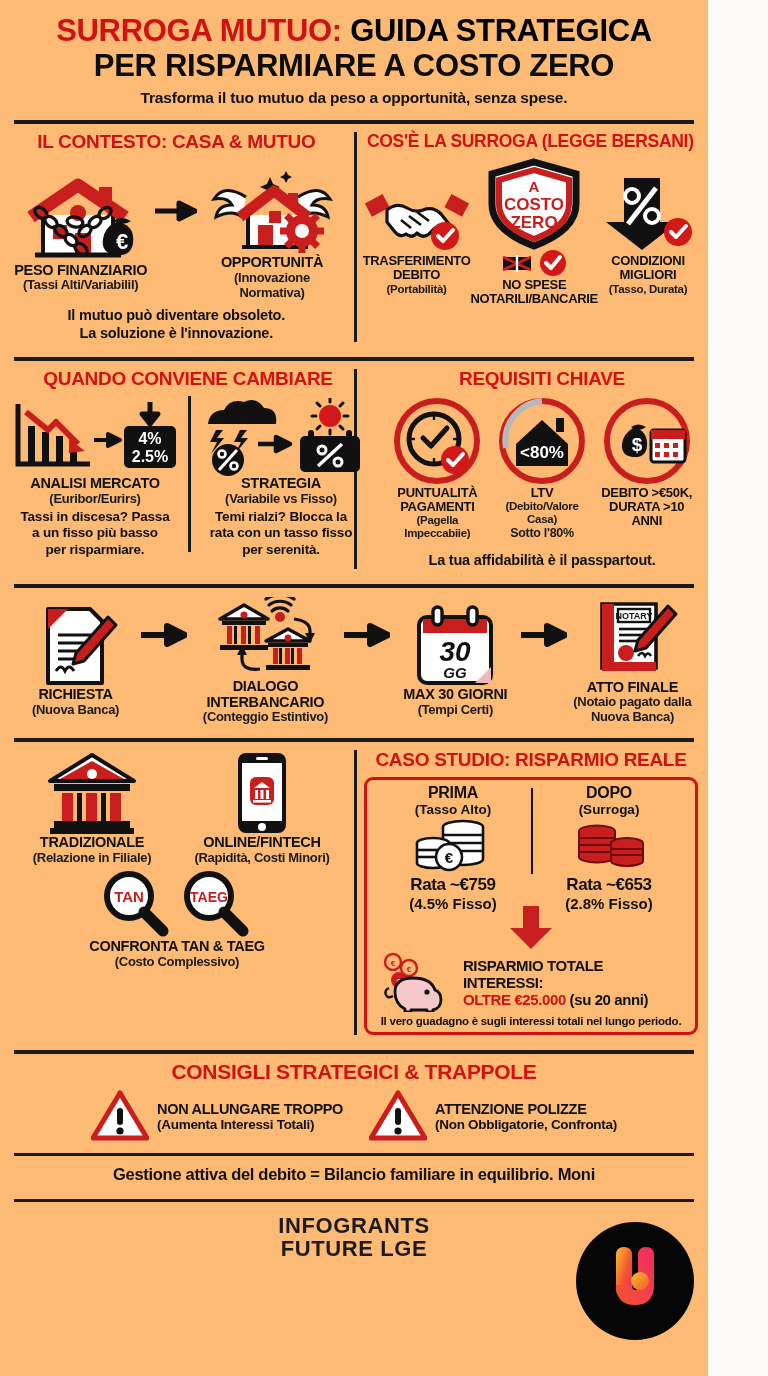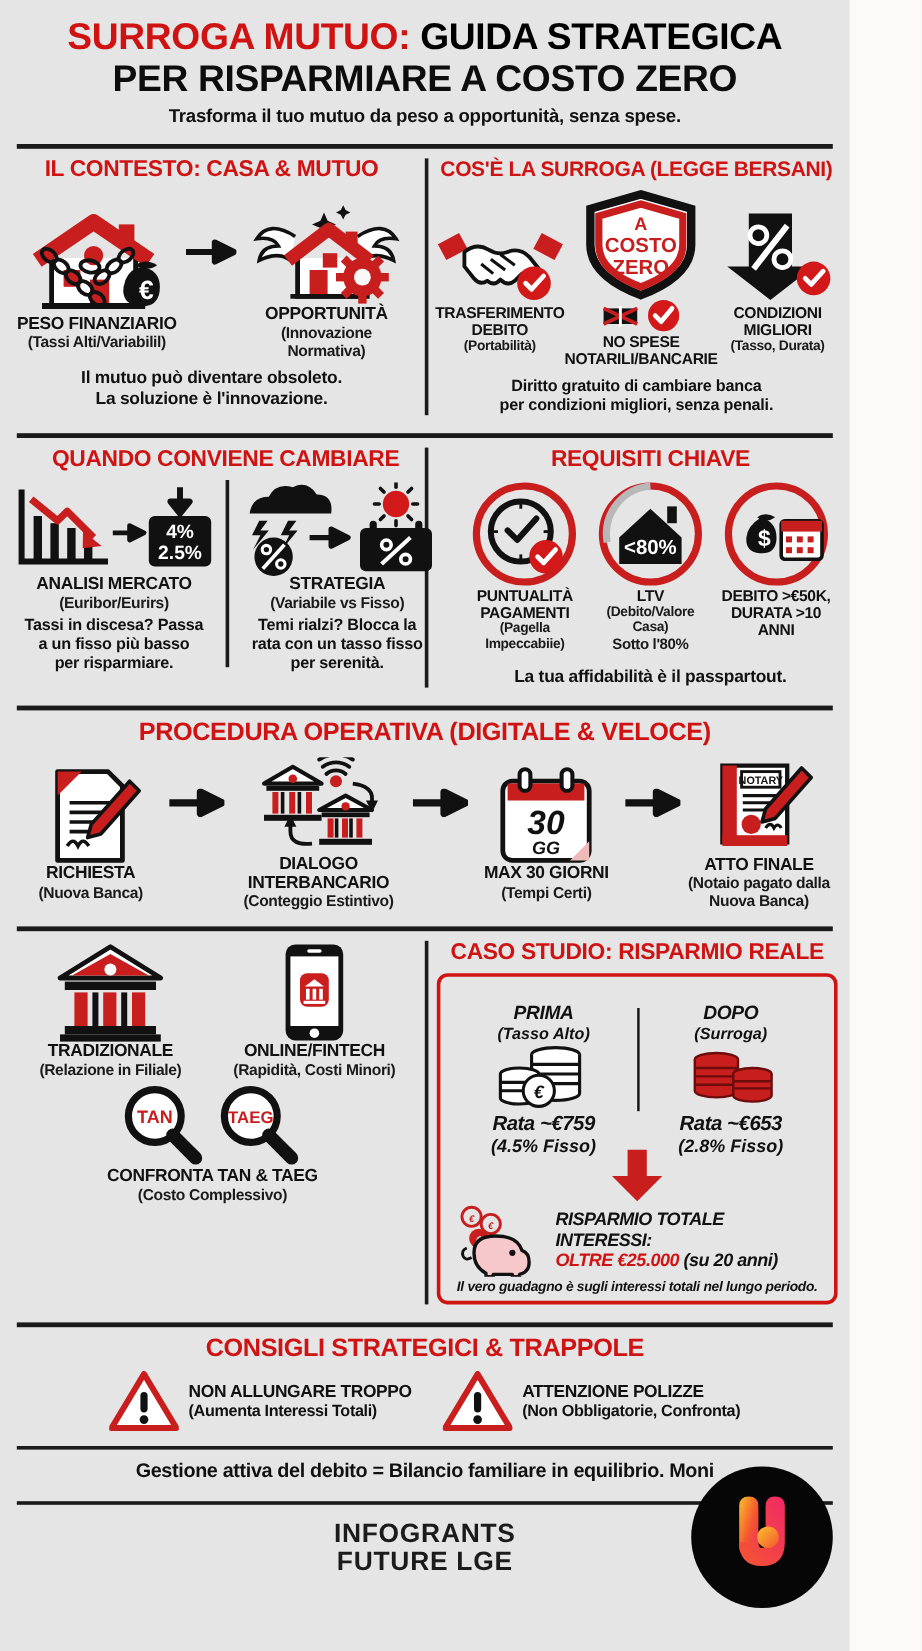--- a/index.html
+++ b/index.html
@@ -2,21 +2,21 @@
 <html><head>
 <meta charset="utf-8">
 <style>
   * { box-sizing: border-box; margin: 0; padding: 0; }
   html, body {
     width: 768px; height: 1376px;
     background: #fbfaf8;
     font-family: "Liberation Sans", sans-serif;
     overflow: hidden;
   }
-  .page { position: relative; width: 708px; height: 1376px; background: #e5e5e5; }
+  .page { position: relative; width: 708px; height: 1376px; background: #fdba74; }
 
   
   .header { padding: 14px 18px 6px; text-align: center; }
   .h-line1 { font-size: 31px; font-weight: 700; letter-spacing: -0.3px; line-height: 1.12; }
   .h-line2 { font-size: 31px; font-weight: 700; letter-spacing: -0.3px; line-height: 1.12; color: #0d0d0d; }
   .h-red { color: #cf1212; }
   .h-sub { font-size: 15.5px; font-weight: 700; color: #111; margin-top: 6px; letter-spacing: -0.2px; }
 
   
   .hr { height: 4px; background: #1b1b1b; margin: 7px 14px 0; }
@@ -43,21 +43,21 @@
   .note.sm { font-size: 13.5px; }
 
   .mini-div { position: absolute; top: 34px; bottom: 10px; left: 50%; width: 3px; background: #1b1b1b; }
 
   
   .proc { padding: 7px 12px 6px; }
   .proc-row { display: flex; align-items: center; justify-content: center; gap: 2px; }
   .proc-step { text-align: center; width: 150px; }
 
   
-  .case-box { border: 3px solid #cf1212; border-radius: 9px; padding: 22px 8px 5px; margin-top: 2px; font-style: italic; }
+  .case-box { border: 3px solid #cf1212; border-radius: 9px; padding: 4px 8px 5px; margin-top: 2px; }
   .case-top { display: flex; position: relative; }
   .case-half { flex: 1; text-align: center; }
   .case-h { font-size: 16px; font-weight: 700; color: #111; letter-spacing: -0.3px; }
   .case-sub { font-size: 13.5px; font-weight: 600; color: #111; }
   .case-rate { font-size: 17px; font-weight: 700; color: #111; letter-spacing: -0.4px; }
   .case-rate2 { font-size: 15px; font-weight: 700; color: #111; }
   .case-vline { position: absolute; left: 50%; top: 4px; height: 86px; width: 2px; background: #111; }
   .save-row { display: flex; align-items: center; gap: 6px; margin-top: 2px; }
   .save-txt1 { font-size: 15px; font-weight: 700; color: #111; letter-spacing: -0.4px; }
   .save-txt2 { font-size: 15px; font-weight: 700; color: #111; letter-spacing: -0.4px;}
@@ -242,24 +242,20 @@
               <circle cx="54" cy="42" r="7" fill="none" stroke="#fff" stroke-width="4"></circle>
               <line x1="58" y1="14" x2="30" y2="50" stroke="#fff" stroke-width="5"></line>
               <circle cx="80" cy="58" r="14" fill="#d21818"></circle>
               <path d="M73 58 l5 5 l10 -11" stroke="#fff" stroke-width="4" fill="none" stroke-linecap="round" stroke-linejoin="round"></path>
             </svg>
           </div>
           <div class="lbl sm">CONDIZIONI</div>
           <div class="lbl sm">MIGLIORI</div>
           <div class="sublbl sm">(Tasso, Durata)</div>
         </div>
-      </div>
-      <div class="note sm">
-        <div>Diritto gratuito di cambiare banca</div>
-        <div>per condizioni migliori, senza penali.</div>
       </div>
     </div>
   </div>
   <div class="hr"></div>
 
   <div class="band">
     <div class="vdiv"></div>
 
     <div class="col">
       <div class="sec-title">QUANDO CONVIENE CAMBIARE</div>
@@ -398,21 +394,20 @@
           <div class="lbl sm">DEBITO &gt;€50K,</div>
           <div class="lbl sm">DURATA &gt;10 ANNI</div>
         </div>
       </div>
       <div class="note" style="margin-top:12px;">La tua affidabilità è il passpartout.</div>
     </div>
   </div>
   <div class="hr"></div>
 
   <div class="proc">
-    <div class="sec-title wide">PROCEDURA OPERATIVA (DIGITALE &amp; VELOCE)</div>
     <div class="proc-row">
 
       <div class="proc-step">
         <div class="icon-wrap" style="height:84px;">
           <svg width="96" height="82" viewBox="0 0 96 82">
             <path d="M20 4 L62 4 L74 16 L74 78 L20 78 Z" fill="#fff" stroke="#111" stroke-width="4" stroke-linejoin="round"></path>
             <path d="M20 4 L40 4 L20 24 Z" fill="#c81e1e"></path>
             <g stroke="#111" stroke-width="3">
               <line x1="30" y1="30" x2="64" y2="30"></line>
                 <line x1="30" y1="38" x2="64" y2="38"></line>

